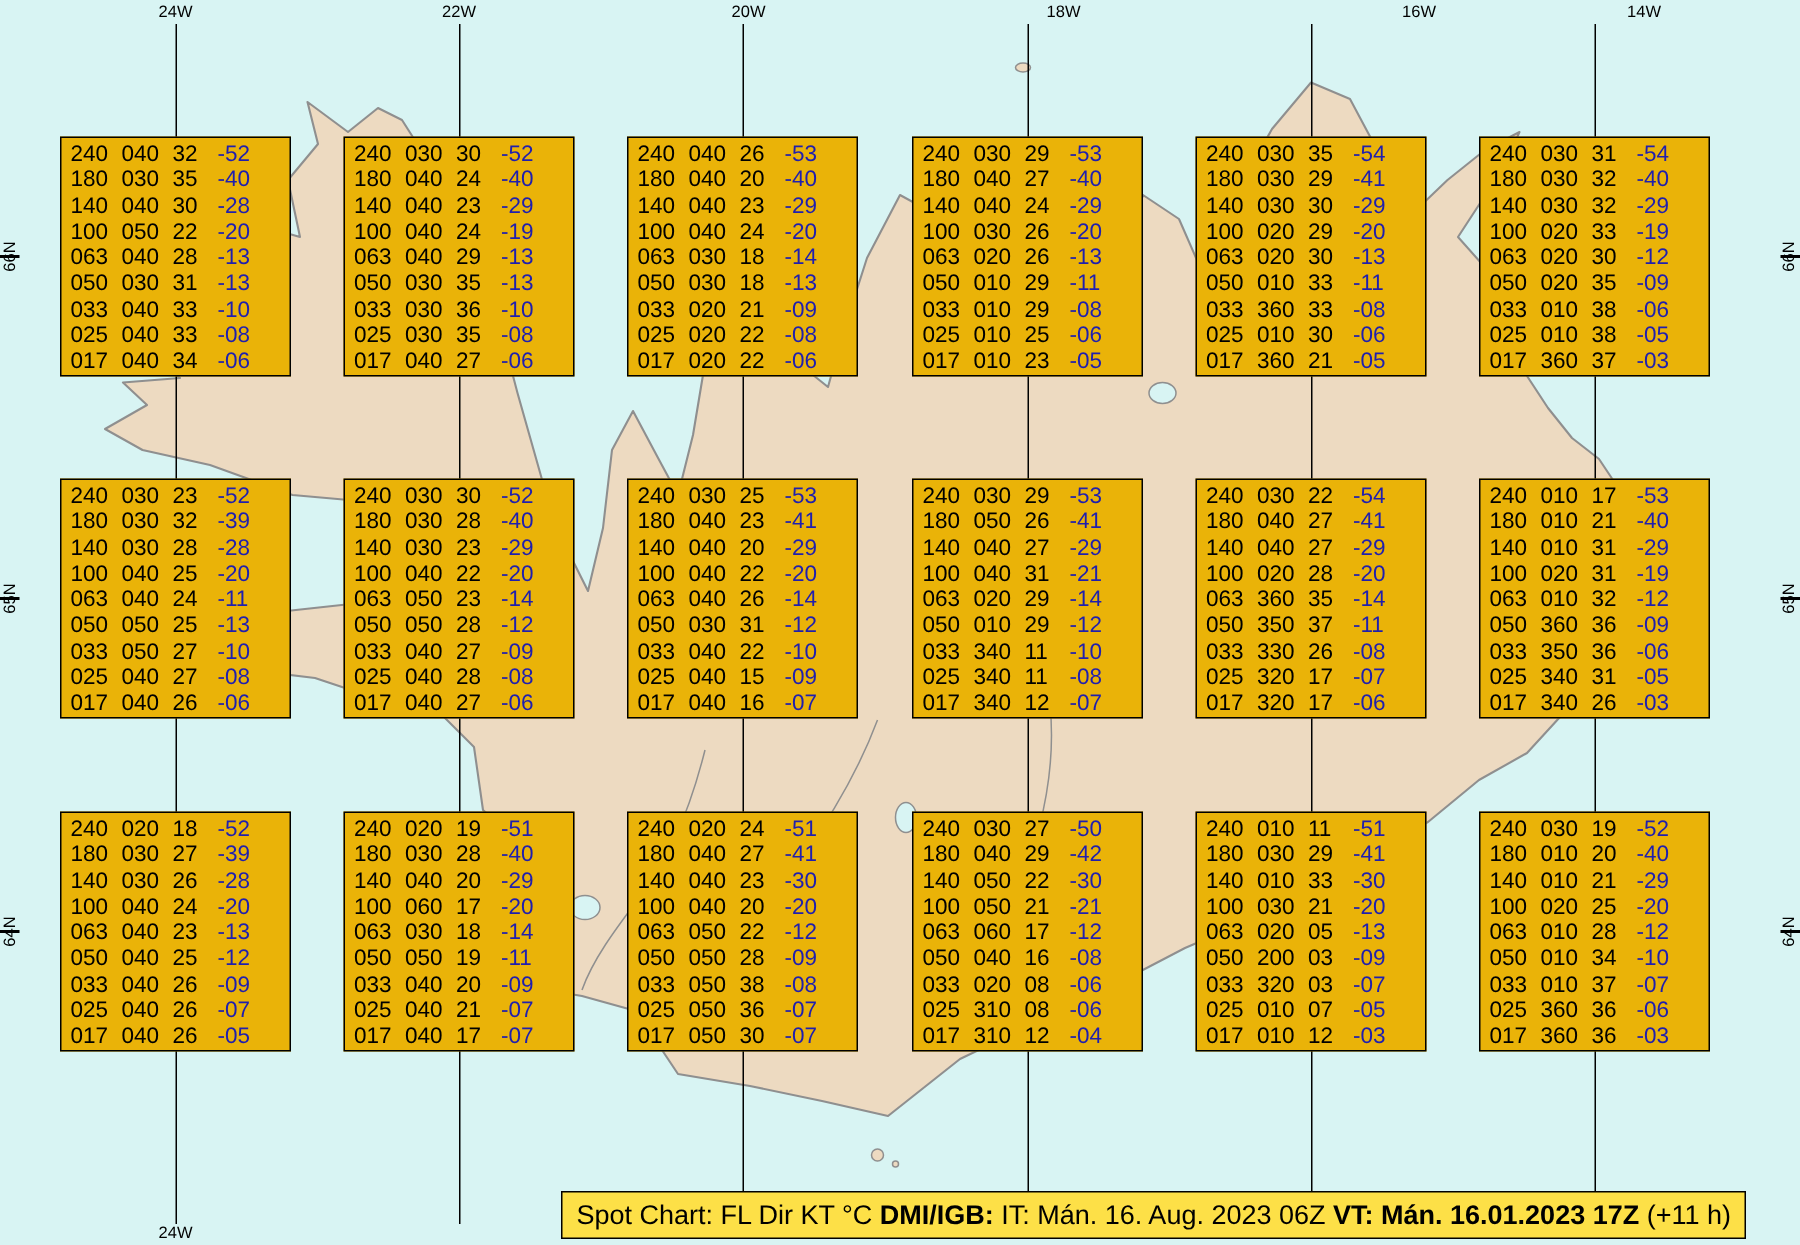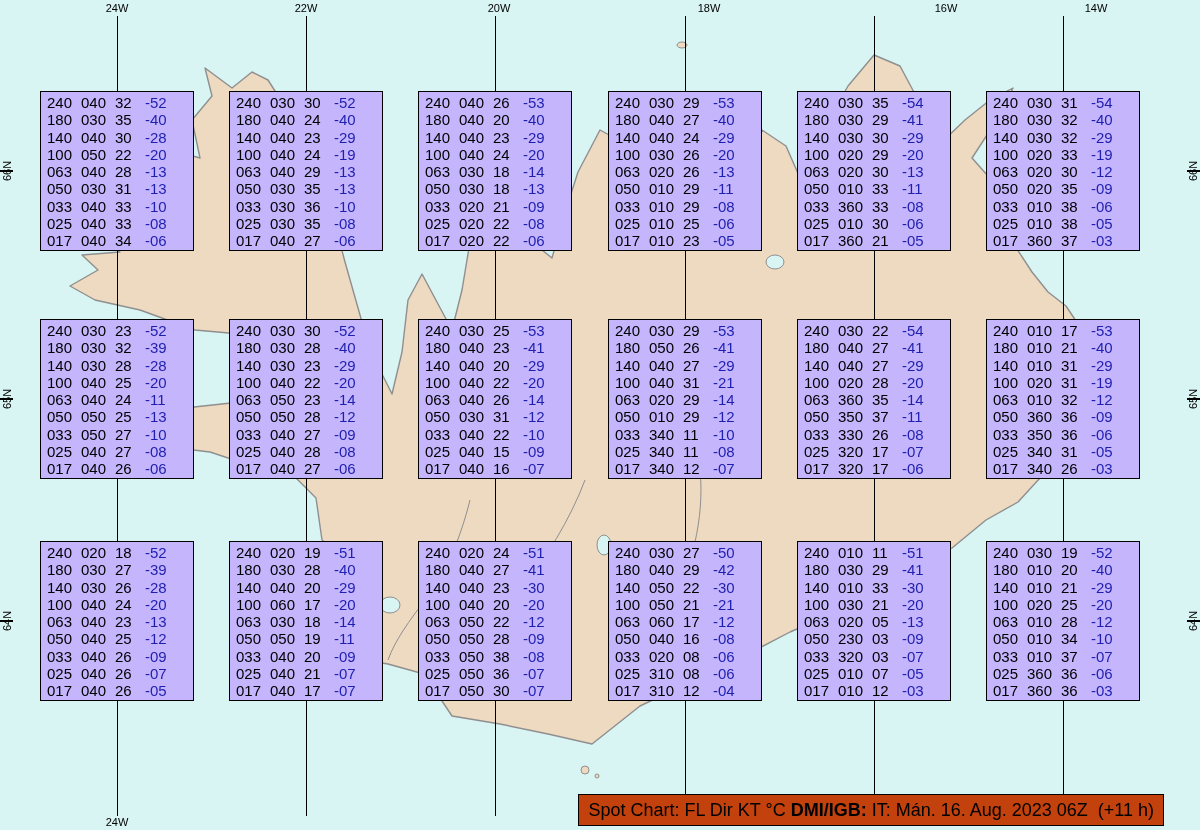--- a/index.html
+++ b/index.html
@@ -35,31 +35,31 @@
   .lon-top{top:2px;}
   .lon-bottom{bottom:2px;left:117px;}
   .lat-label{
     position:absolute;font-size:11px;color:#000;z-index:2;
     transform:translate(-50%,-50%) rotate(-90deg);white-space:nowrap;
   }
   .lab-left{left:7px;}
   .lab-right{left:1193px;}
   .spot-box{
     position:absolute;width:154px;height:160px;box-sizing:border-box;
-    background:#c4b5fd;border:1px solid #000;z-index:3;
+    background:#eab308;border:1px solid #000;z-index:3;
     padding:2px 0 0 6px;font-size:15px;line-height:17.3px;color:#000;
   }
   .spot-row{display:flex;}
   .c-fl{width:34px;}
   .c-dir{width:34px;}
   .c-kt{width:30px;}
   .c-temp{color:var(--temp);}
   .caption{
     position:absolute;right:36px;bottom:4px;height:30px;z-index:4;
-    background:#c2410c;border:1px solid #000;
+    background:#fde047;border:1px solid #000;
     display:flex;align-items:center;padding:0 9px;
     font-size:18px;white-space:pre;color:#000;
   }
   .caption b{font-weight:bold;}
 </style>
 </head>
 <body>
 
 <div id="stage">
 
@@ -96,21 +96,21 @@
     <circle class="island" cx="585" cy="770" r="4"></circle>
     <circle class="island" cx="597" cy="776" r="2"></circle>
     <circle class="island" cx="295" cy="370" r="2"></circle>
     <circle class="island" cx="310" cy="364" r="2"></circle>
     <circle class="island" cx="283" cy="362" r="1.5"></circle>
   </svg>
 
   <div class="lon-label lon-bottom">24W</div>
 
   <div class="caption">
-    <span>Spot Chart: FL Dir KT °C </span><b>DMI/IGB:</b><span> IT: Mán. 16. Aug. 2023 06Z </span><span> (+11 h)</span>
+    <span>Spot Chart: FL Dir KT °C </span><b>DMI/IGB:</b><span> IT: Mán. 16. Aug. 2023 06Z </span><b>VT: Mán. 16.01.2023 17Z</b><span> (+11 h)</span>
   </div>
 
 <div class="meridian" style="left: 117px;"></div>
     <div class="lon-label lon-top" style="left: 117px;">24W</div>
     <div class="meridian" style="left: 306px;"></div>
     <div class="lon-label lon-top" style="left: 306px;">22W</div>
     <div class="meridian" style="left: 495px;"></div>
     <div class="lon-label lon-top" style="left: 499px;">20W</div>
     <div class="meridian" style="left: 685px;"></div>
     <div class="lon-label lon-top" style="left: 685px; margin-left: 24px;">18W</div>
@@ -1052,21 +1052,21 @@
         <span class="c-temp">-20</span>
       </div>
       <div class="spot-row">
         <span class="c-fl">063</span>
         <span class="c-dir">020</span>
         <span class="c-kt">05</span>
         <span class="c-temp">-13</span>
       </div>
       <div class="spot-row">
         <span class="c-fl">050</span>
-        <span class="c-dir">230</span>
+        <span class="c-dir">200</span>
         <span class="c-kt">03</span>
         <span class="c-temp">-09</span>
       </div>
       <div class="spot-row">
         <span class="c-fl">033</span>
         <span class="c-dir">320</span>
         <span class="c-kt">03</span>
         <span class="c-temp">-07</span>
       </div>
       <div class="spot-row">

